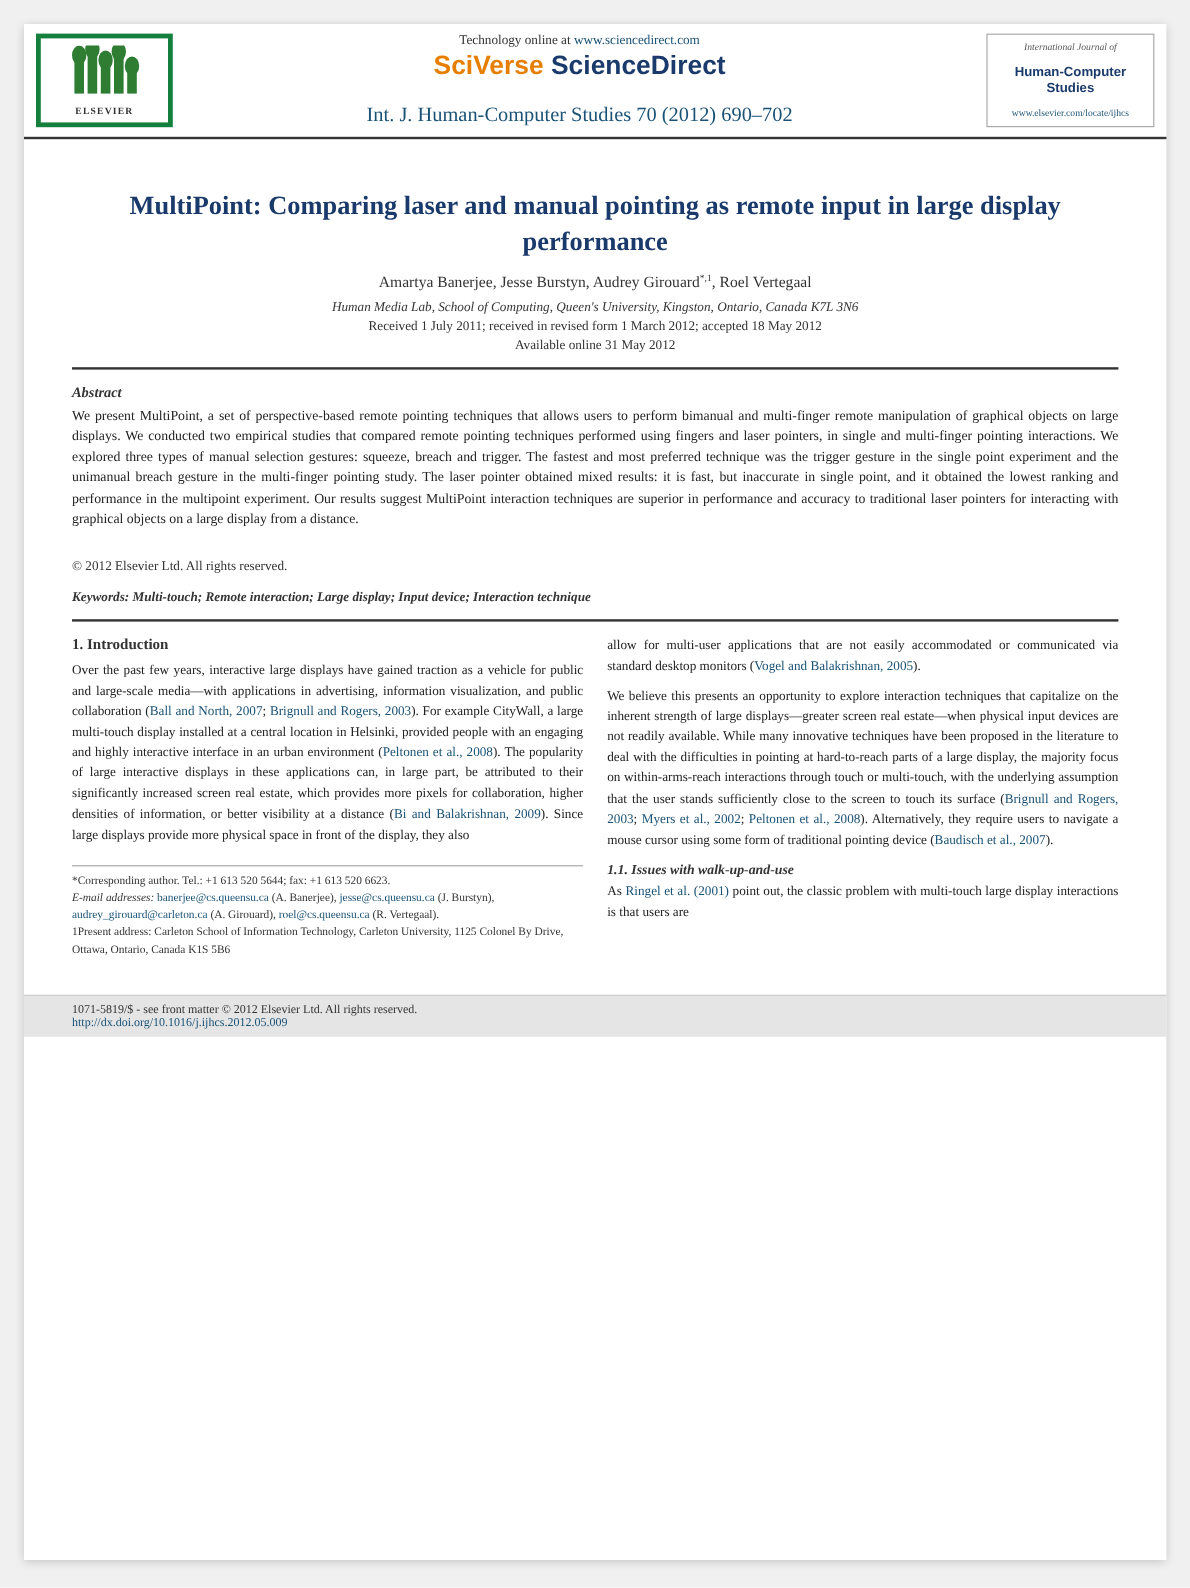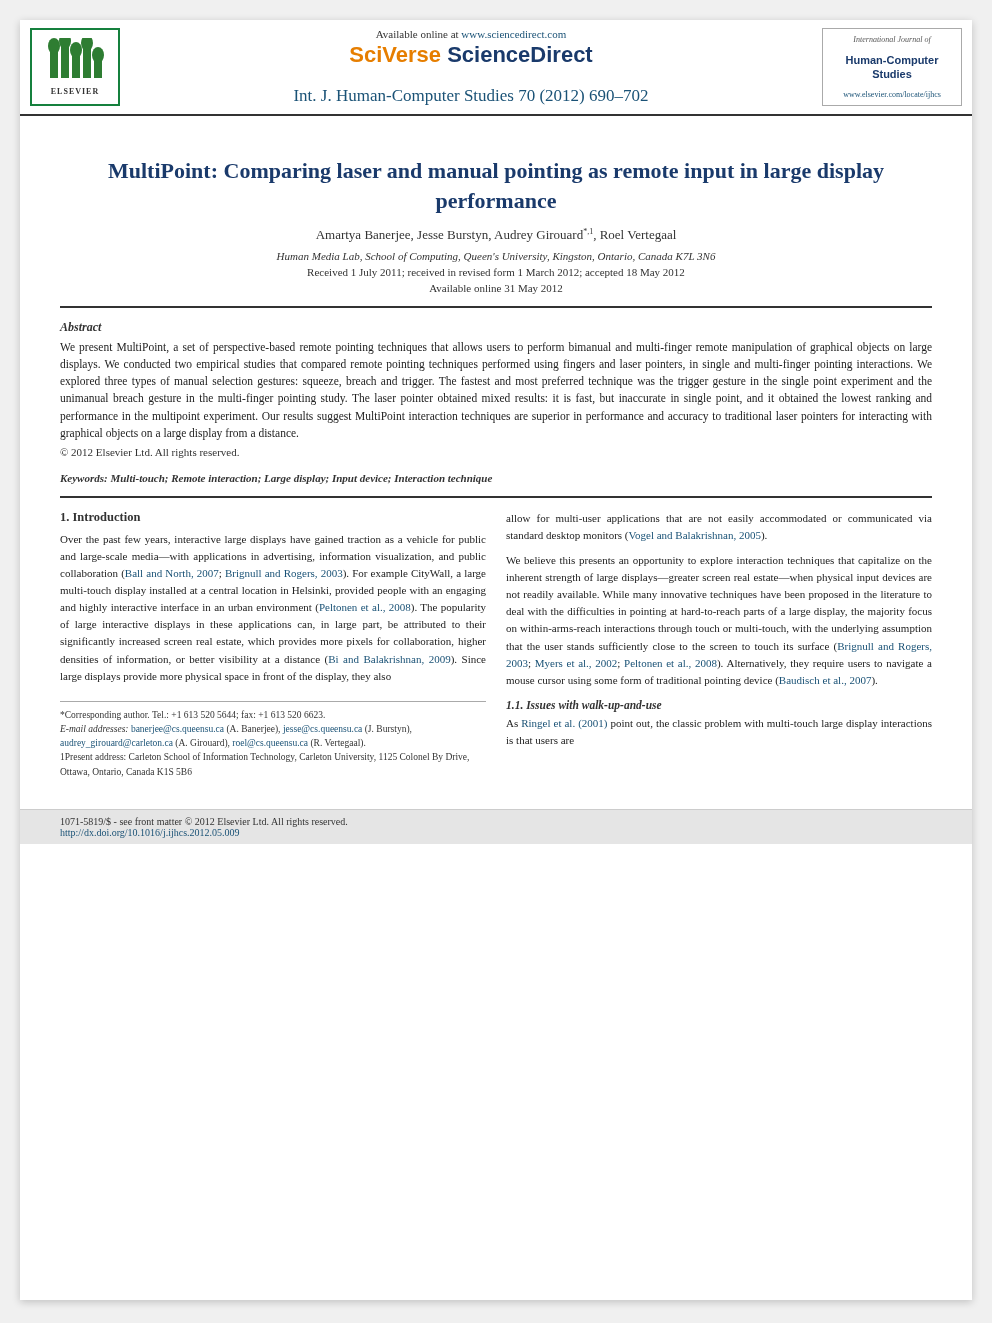--- a/index.html
+++ b/index.html
@@ -19,25 +19,25 @@
     }
 
     
     .header-top {
       display: flex;
       align-items: stretch;
       border-bottom: 2px solid #333;
       padding: 8px 10px;
     }
     .elsevier-logo {
-      width: 90px;
+      width: 114px;
       display: flex;
       align-items: center;
       justify-content: center;
-      border: 2px solid #15803d;
+      border: 4px solid #15803d;
       font-size: 10px;
       font-weight: bold;
       color: #333;
       padding: 4px;
       text-align: center;
       flex-shrink: 0;
     }
     .elsevier-logo-inner {
       text-align: center;
     }
@@ -164,21 +164,21 @@
     .abstract-text {
       font-size: 11.5px;
       line-height: 1.5;
       color: #222;
       text-align: justify;
     }
 
     .copyright {
       font-size: 11px;
       color: #333;
-      margin-top: 4px;
+      margin-top: 24px;
     }
 
     .keywords {
       font-size: 11px;
       color: #333;
       margin-top: 6px;
     }
 
     .keywords span {
       font-style: italic;
@@ -273,21 +273,21 @@
           <ellipse cx="31" cy="12" rx="6" ry="8" fill="#2e7d32"></ellipse>
           <ellipse cx="42" cy="5" rx="6" ry="8" fill="#2e7d32"></ellipse>
           <ellipse cx="53" cy="17" rx="6" ry="8" fill="#2e7d32"></ellipse>
         </svg>
         <div class="elsevier-logo-text">ELSEVIER</div>
       </div>
     </div>
 
     <div class="header-center">
       <div class="available-online">
-        <span>Available online at</span>
+        <span>Technology online at</span>
         <a href="#">www.sciencedirect.com</a>
       </div>
       <div class="sciverse-banner">
         <span style="color:#e67e00;">SciVerse</span>
         <span style="color:#1a3a6b;"> ScienceDirect</span>
       </div>
       <div class="journal-ref">
         <a href="#">Int. J. Human-Computer Studies 70 (2012) 690–702</a>
       </div>
     </div>

